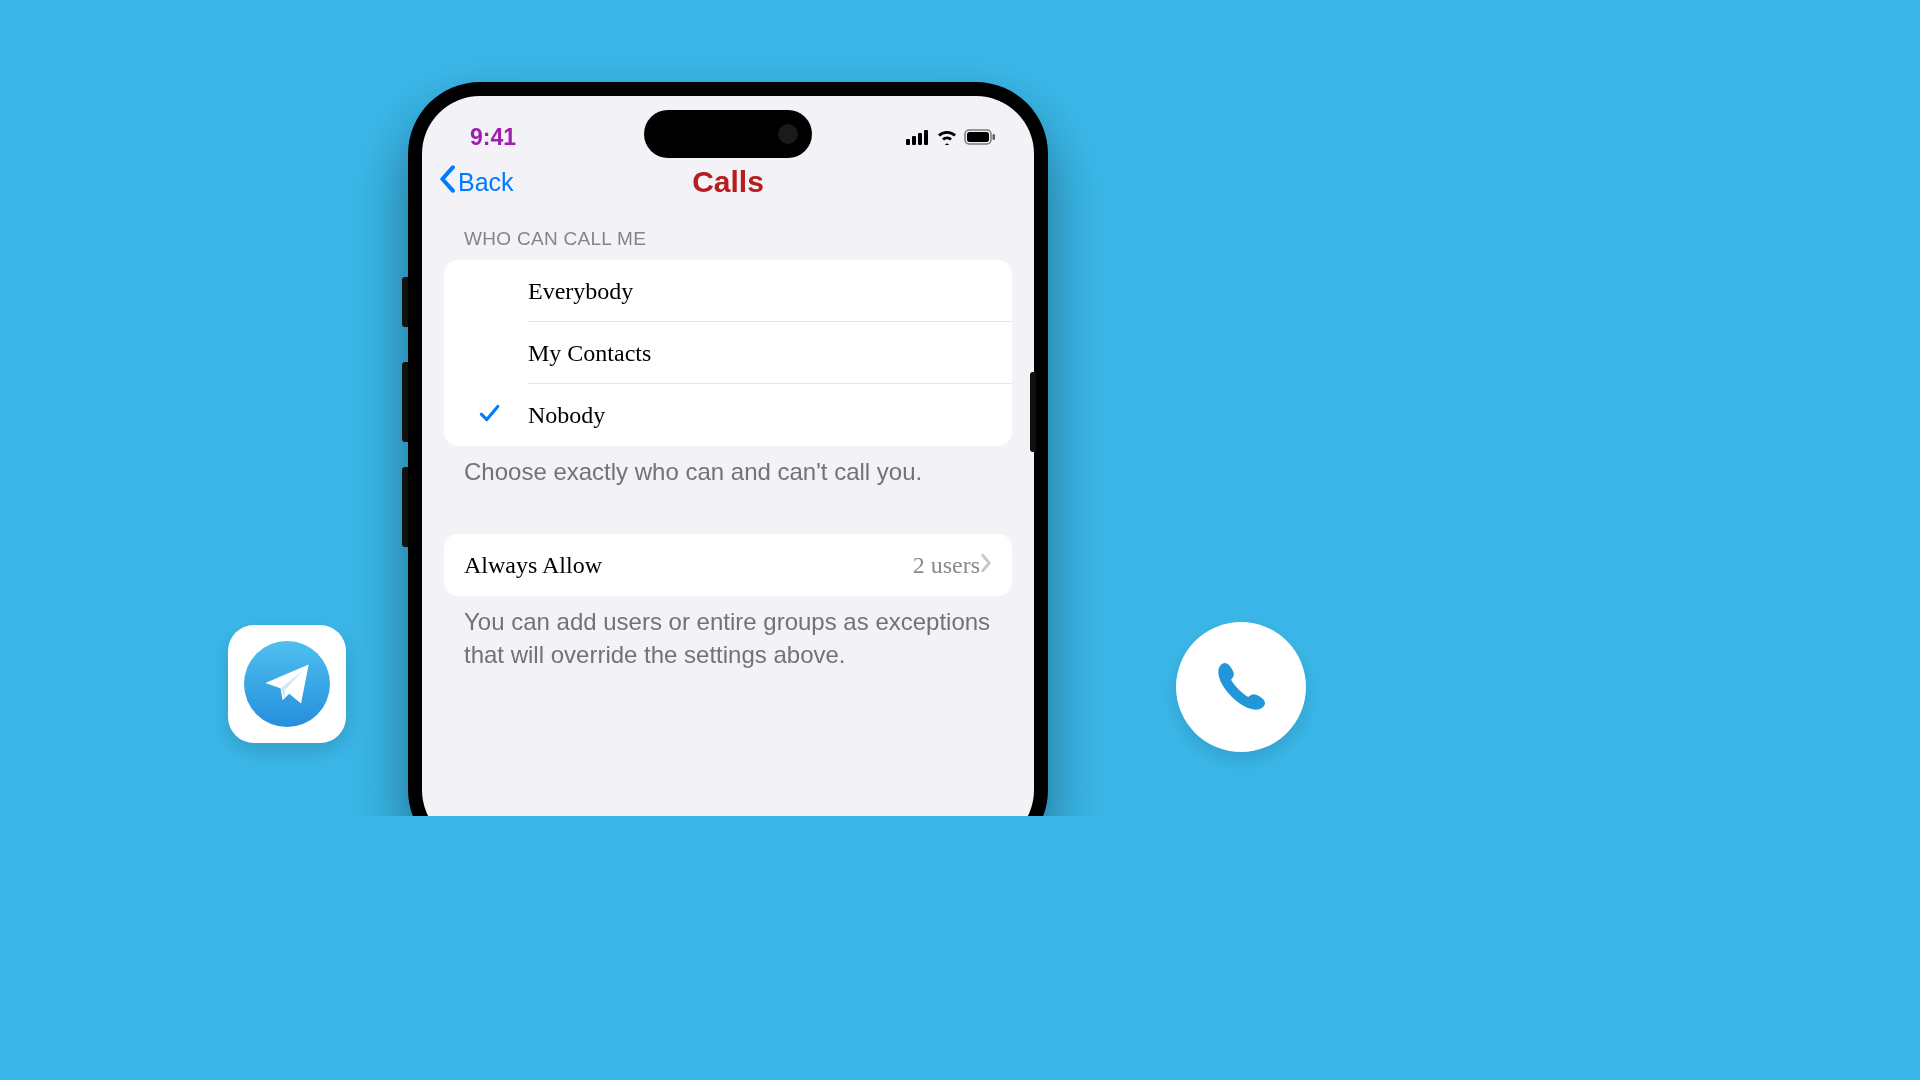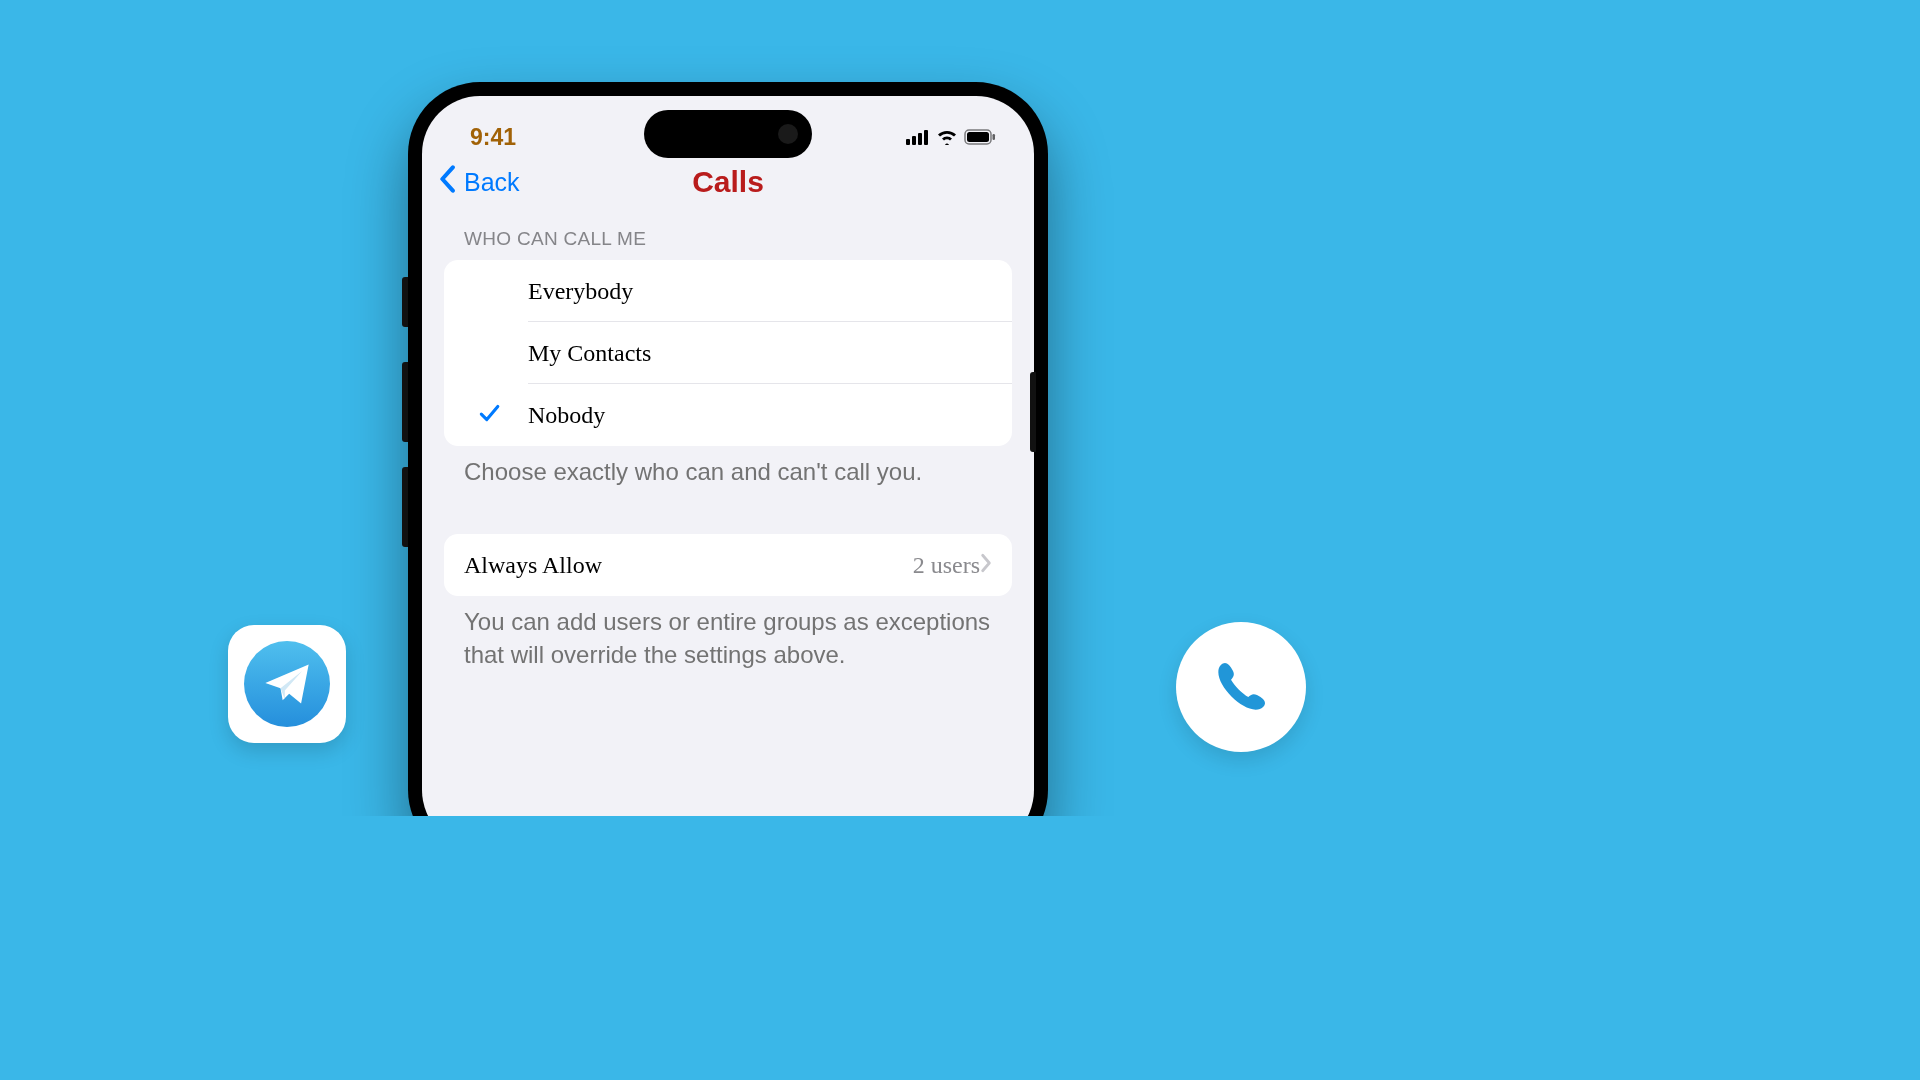--- a/index.html
+++ b/index.html
@@ -82,21 +82,21 @@
     
     
     .status-bar {
       display: flex;
       justify-content: space-between;
       align-items: center;
       padding: 22px 38px 0 48px;
       height: 60px;
       font-size: 23px;
       font-weight: 600;
-      color: #a16207;
+      color: #a21caf;
     }
     
     .status-right {
       display: flex;
       align-items: center;
       gap: 6px;
     }
     
     .signal-icon, .wifi-icon, .battery-icon { display: inline-block; }
     
@@ -107,21 +107,21 @@
       padding: 10px 16px 12px;
       position: relative;
       height: 54px;
     }
     
     .back-btn {
       display: flex;
       align-items: center;
       color: #007AFF;
       font-size: 25px;
-      gap: 8px;
+      gap: 2px;
     }
     
     .nav-title {
       position: absolute;
       left: 50%;
       transform: translateX(-50%);
       font-size: 30px;
       font-weight: 700;
       color: #b91c1c;
     }

